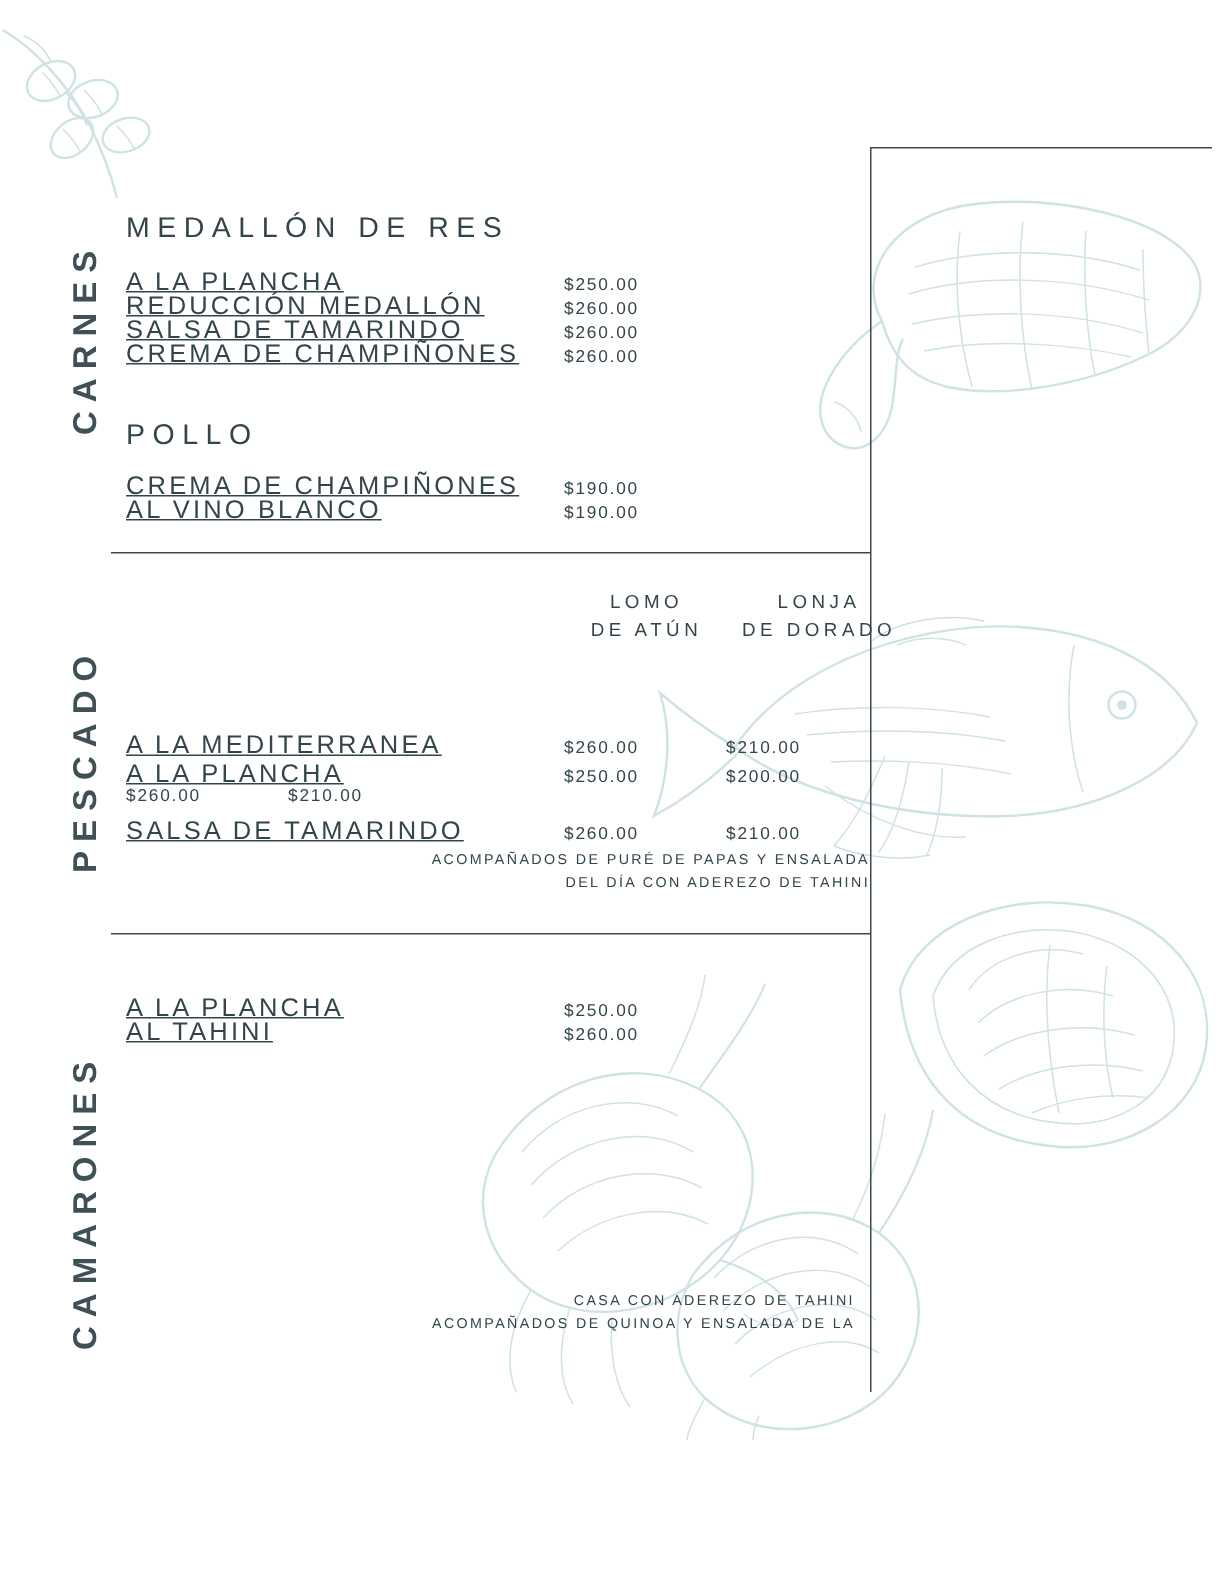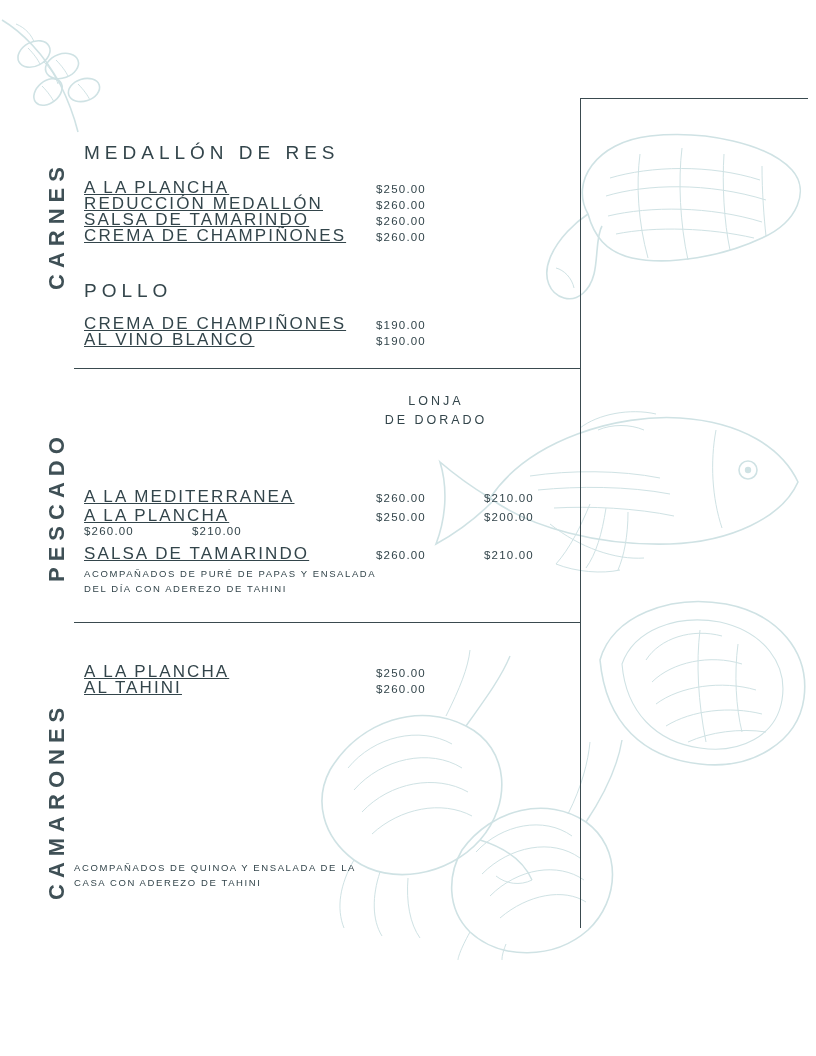--- a/index.html
+++ b/index.html
@@ -105,21 +105,21 @@
     letter-spacing: 3px;
     color: #33454b;
     text-align: center;
     line-height: 19px;
   }
   .colhead .l2 { display: block; }
 
   
   .note {
     position: absolute;
-    text-align: left;
+    text-align: right;
     font-size: 9.5px;
     letter-spacing: 1.6px;
     line-height: 15px;
     color: #33454b;
   }
 </style>
 </head>
 <body>
 
 <div id="page">
@@ -264,20 +264,24 @@
     </div>
     <div class="row">
       <span class="name col-name-s">AL VINO BLANCO</span>
       <span class="price col-p1-s">$190.00</span>
     </div>
   </div>
 
   <div class="vtitle" style="left:44px; top:382px; height:200px;">PESCADO</div>
 
   <div class="colheads" style="left:376px; top:392px;">
+    <div class="colhead" style="width:110px;">
+      <span class="l1">LOMO</span>
+      <span class="l2">DE ATÚN</span>
+    </div>
     <div class="colhead" style="width:120px;">
       <span class="l1">LONJA</span>
       <span class="l2">DE DORADO</span>
     </div>
   </div>
 
   <div class="rows" style="left:84px; top:447px;margin-top:40px;">
     <div class="row" style="height:19px;">
       <span class="name col-name">A LA MEDITERRANEA</span>
       <span class="price col-p1">$260.00</span>
@@ -311,17 +315,17 @@
       <span class="name col-name-s">A LA PLANCHA</span>
       <span class="price col-p1-s">$250.00</span>
     </div>
     <div class="row">
       <span class="name col-name-s">AL TAHINI</span>
       <span class="price col-p1-s">$260.00</span>
     </div>
   </div>
 
   <div class="note" style="left:74px; top:860px; width:496px;">
+    <div>CASA CON ADEREZO DE TAHINI</div>
     <div>ACOMPAÑADOS DE QUINOA Y ENSALADA DE LA</div>
-    <div>CASA CON ADEREZO DE TAHINI</div>
   </div>
 
 </div>
 
 </body></html>

